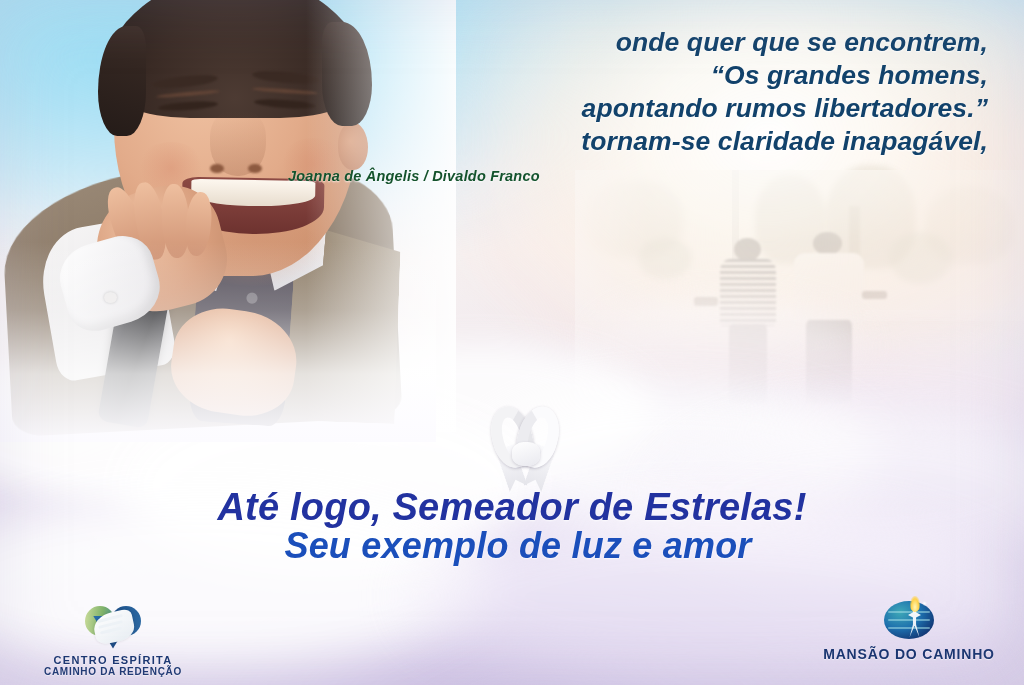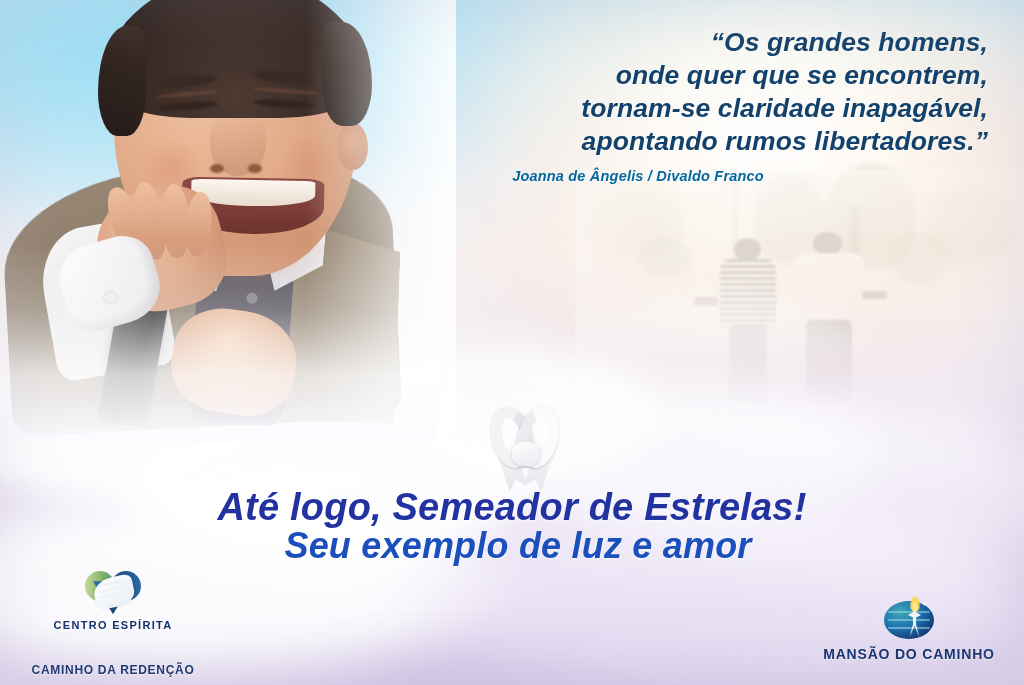--- a/index.html
+++ b/index.html
@@ -269,24 +269,24 @@
     text-align:right;
     font-style:italic;font-weight:700;
     font-size:26.5px;line-height:33px;
     letter-spacing:.1px;
     color:#12426b;
     text-shadow:0 1px 2px rgba(255,255,255,.85);
   }
   .quote .ql{display:block;white-space:nowrap;}
   .quote-attr{
     position:absolute;right:36px;top:168px;width:700px;
-    text-align:center;
+    text-align:left;
     font-style:italic;font-weight:700;
     font-size:14.5px;letter-spacing:.2px;
-    color:#0369a1;
+    color:#14532d;
     text-shadow:0 1px 2px rgba(255,255,255,.8);
   }
 
   
   .ribbon{position:absolute;left:482px;top:406px;width:86px;height:82px;}
   .rb-loopL{
     position:absolute;left:10px;top:0;width:40px;height:62px;
     border:11px solid #f3f3f5;border-radius:50% 50% 46% 46%;
     border-right-color:#e6e6ea;
     transform:rotate(-15deg);
@@ -357,21 +357,21 @@
     background:radial-gradient(ellipse at 50% 70%,#fff6b8,#ffd24a 52%,rgba(255,190,40,0) 82%);
     border-radius:50% 50% 46% 46%;}
   .mg-spark{position:absolute;left:40px;top:4px;width:5px;height:5px;border-radius:50%;
     background:radial-gradient(circle,#ffffff,rgba(255,255,255,0) 70%);}
 
   .logo-cap{
     font-weight:700;color:#13306d;letter-spacing:.8px;line-height:1.12;
     text-shadow:0 1px 1px rgba(255,255,255,.7);
   }
   .logo-cap .l1{display:block;font-size:11px;letter-spacing:1.3px;}
-  .logo-cap .l2{display:block;font-size:12px;letter-spacing:.7px;margin-top:32px;}
+  .logo-cap .l2{display:block;font-size:10px;letter-spacing:.7px;}
   .logo-cap .single{display:block;font-size:14px;letter-spacing:.8px;}
 
   .vignette{position:absolute;inset:0;pointer-events:none;
     box-shadow:inset 0 0 70px rgba(185,175,205,.25);}
 </style>
 </head>
 <body>
 
 <div class="poster">
 
@@ -456,24 +456,24 @@
     <div class="pt-finger f2"></div>
     <div class="pt-finger f3"></div>
     <div class="pt-finger f4"></div>
     <div class="pt-cuff"></div>
     <div class="pt-cuff-btn"></div>
     <div class="portrait-fade-r"></div>
     <div class="portrait-fade"></div>
   </div>
 
   <div class="quote">
+    <span class="ql">onde quer que se encontrem,</span>
     <span class="ql">“Os grandes homens,</span>
-    <span class="ql">onde quer que se encontrem,</span>
+    <span class="ql">apontando rumos libertadores.”</span>
     <span class="ql">tornam-se claridade inapagável,</span>
-    <span class="ql">apontando rumos libertadores.”</span>
   </div>
   <div class="quote-attr">Joanna de Ângelis / Divaldo Franco</div>
 
   <div class="ribbon">
     <div class="rb-tail rb-tl"></div>
     <div class="rb-tail rb-tr"></div>
     <div class="rb-loopL"></div>
     <div class="rb-loopR"></div>
     <div class="rb-knot"></div>
   </div>

